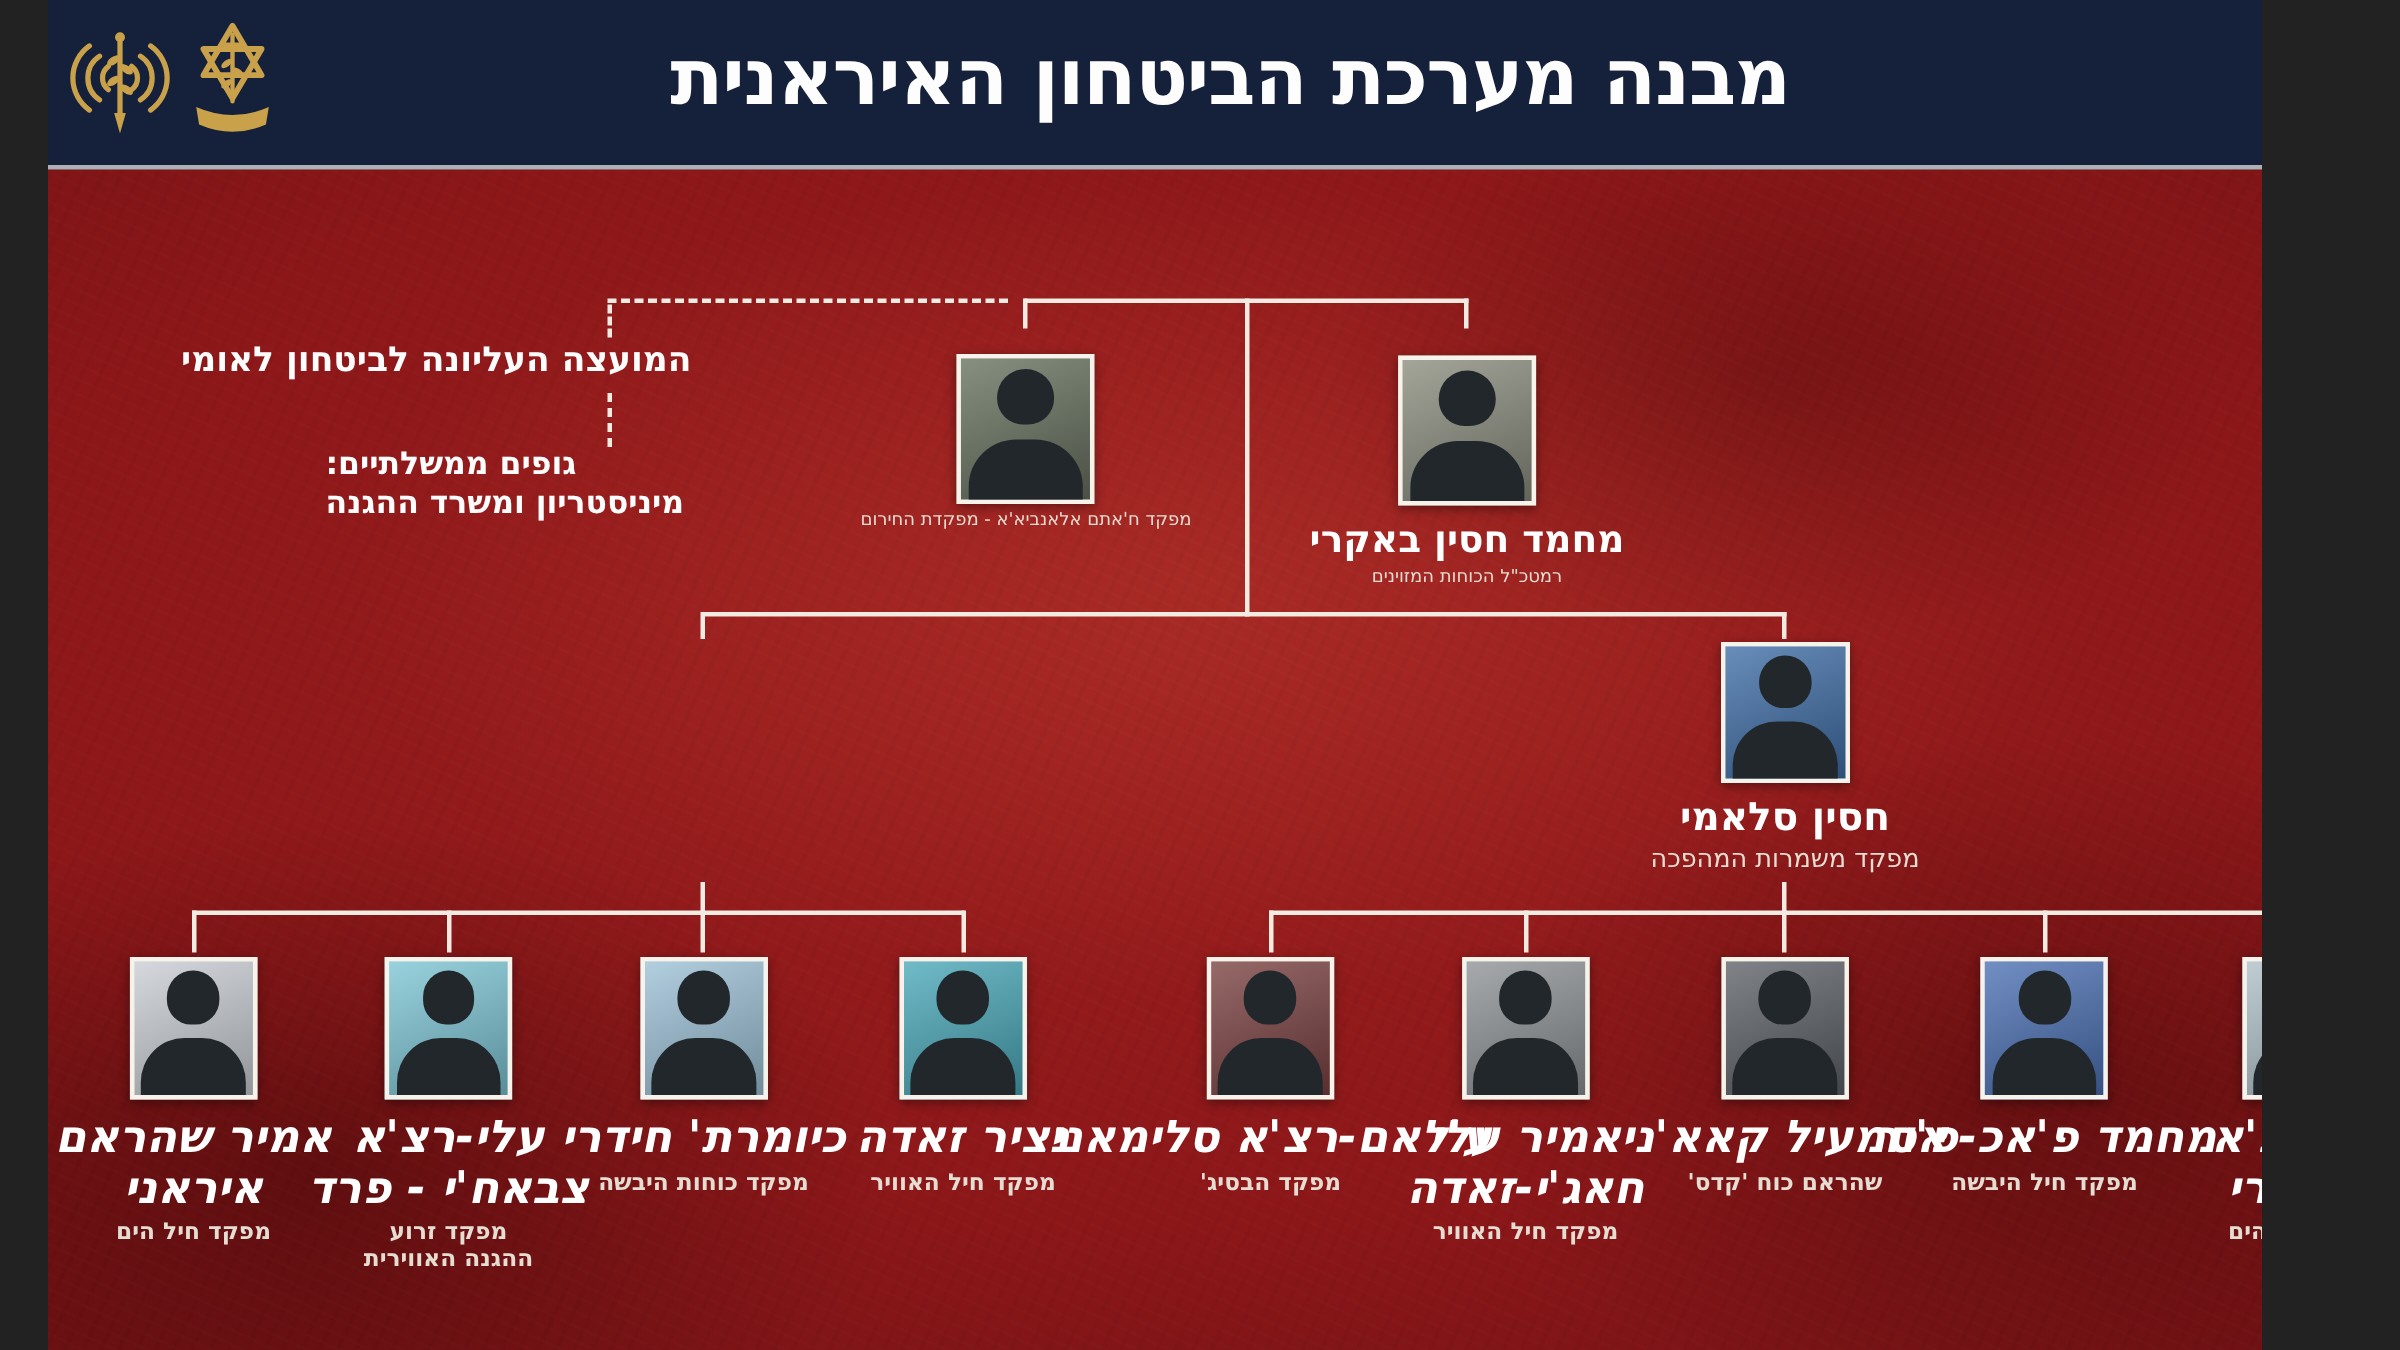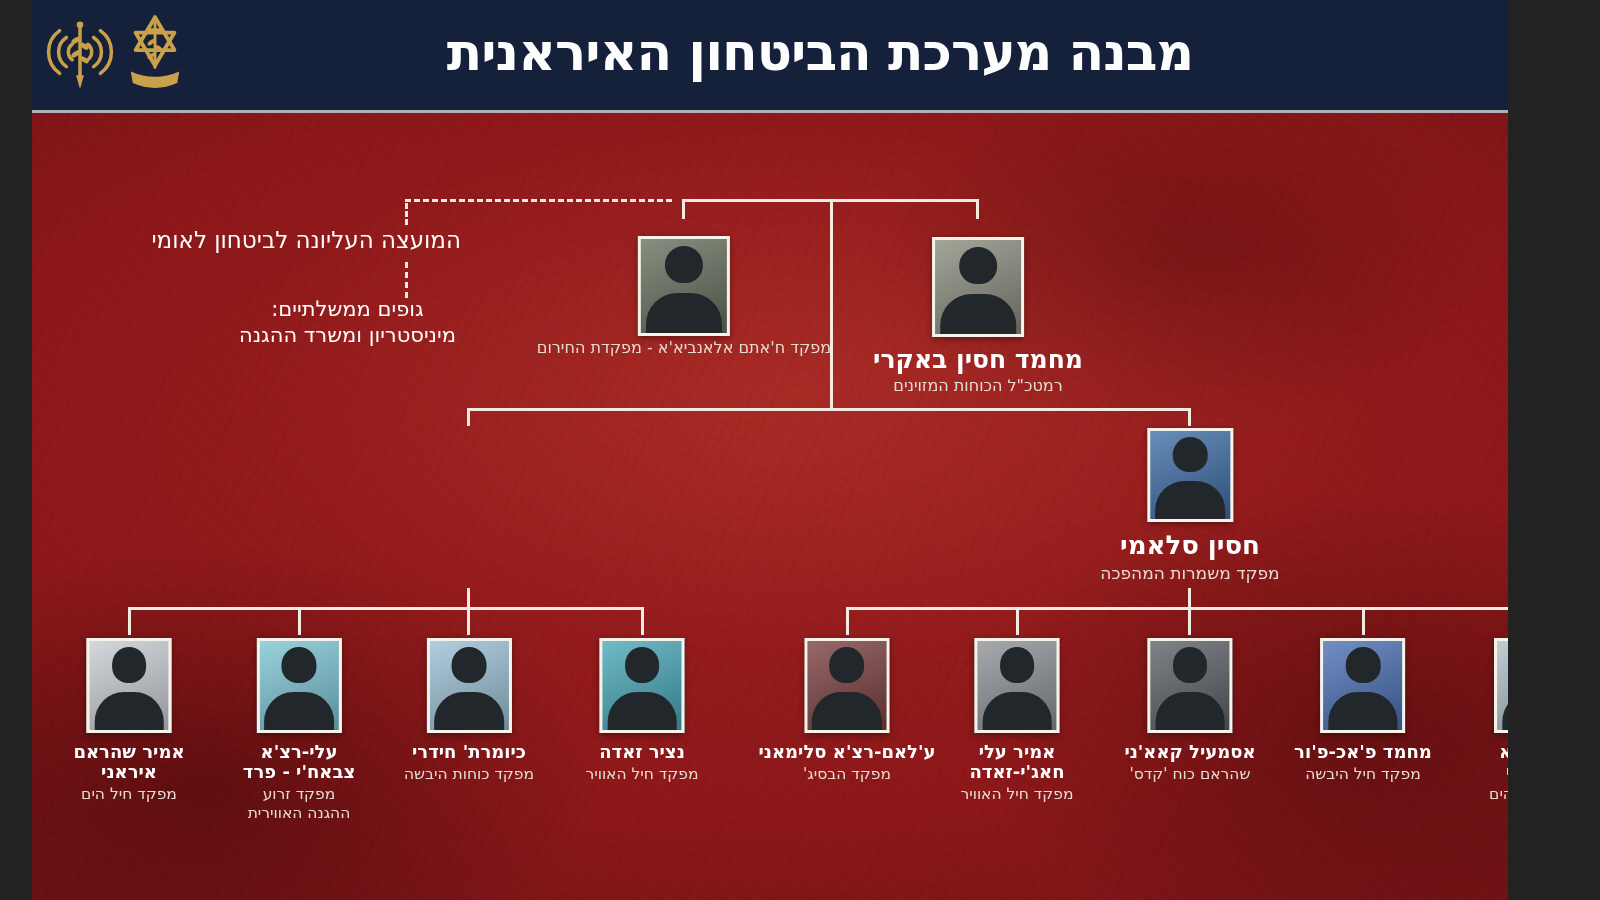--- a/index.html
+++ b/index.html
@@ -33,41 +33,41 @@
       repeating-linear-gradient(115deg, rgba(0,0,0,.045) 0 3px, transparent 3px 11px),
       repeating-linear-gradient(25deg, rgba(255,255,255,.02) 0 2px, transparent 2px 9px);
   }
   
   .ln{position:absolute;z-index:1;}
   .ln.h{height:0;border-top:3px solid var(--line-color,#f2ebe1);}
   .ln.v{width:0;border-left:3px solid var(--line-color,#f2ebe1);}
   .ln.dash-h{border-top-style:dashed;}
   .ln.dash-v{border-left-style:dashed;}
   
-  .note{position:absolute;z-index:2;font-weight:normal;color:#fdfdfd;text-align:center;white-space:pre-line;}
+  .note{position:absolute;z-index:2;font-weight:bold;color:#fdfdfd;text-align:left;white-space:pre-line;}
   .council{right:1047px;top:227px;font-size:23px;}
   .gov{right:1052px;top:297px;font-size:21px;line-height:1.22;}
   
   .card{position:absolute;z-index:2;display:flex;flex-direction:column;align-items:center;transform:translateX(-50%);width:max-content;}
   .photo{position:relative;box-sizing:border-box;border:3px solid #f7f3ea;overflow:hidden;box-shadow:0 2px 7px rgba(0,0,0,.4);background:#888;}
   .lvl1 .photo{width:92px;height:100px;}
   .lvl2 .photo{width:86px;height:94px;}
   .lvl3 .photo{width:85px;height:95px;}
   .shade{position:absolute;inset:0;background:linear-gradient(155deg, rgba(255,255,255,.22), rgba(0,0,0,.28));}
   .sil{position:absolute;inset:0;}
   .sil::before{content:'';position:absolute;top:7%;left:50%;transform:translateX(-50%);width:44%;height:40%;border-radius:50% 50% 46% 46%;background:#21272b;}
   .sil::after{content:'';position:absolute;bottom:-3%;left:50%;transform:translateX(-50%);width:88%;height:46%;border-radius:42% 42% 6% 6% / 72% 72% 8% 8%;background:#21272b;}
   .pname{margin-top:9px;font-weight:bold;color:var(--name-color,#ffffff);text-align:center;white-space:pre-line;line-height:1.12;}
   .lvl1 .pname{font-size:25px;}
   .lvl2 .pname{font-size:26px;}
-  .lvl3 .pname{font-size:18px;}
+  .lvl3 .pname{font-size:30px;font-style:italic;}
   .prole{margin-top:3px;color:var(--role-color,#e6ddd2);text-align:center;white-space:pre-line;line-height:1.18;}
-  .lvl1 .prole{font-size:16px;}
+  .lvl1 .prole{font-size:12px;}
   .lvl2 .prole{font-size:17px;}
-  .lvl3 .prole{font-size:15.5px;}
+  .lvl3 .prole{font-size:15.5px;font-weight:bold;}
 </style>
 </head>
 <body>
 
 <div class="canvas">
 
   <div class="bg"></div>
 
   <header class="topbar">
     <div class="logos">

